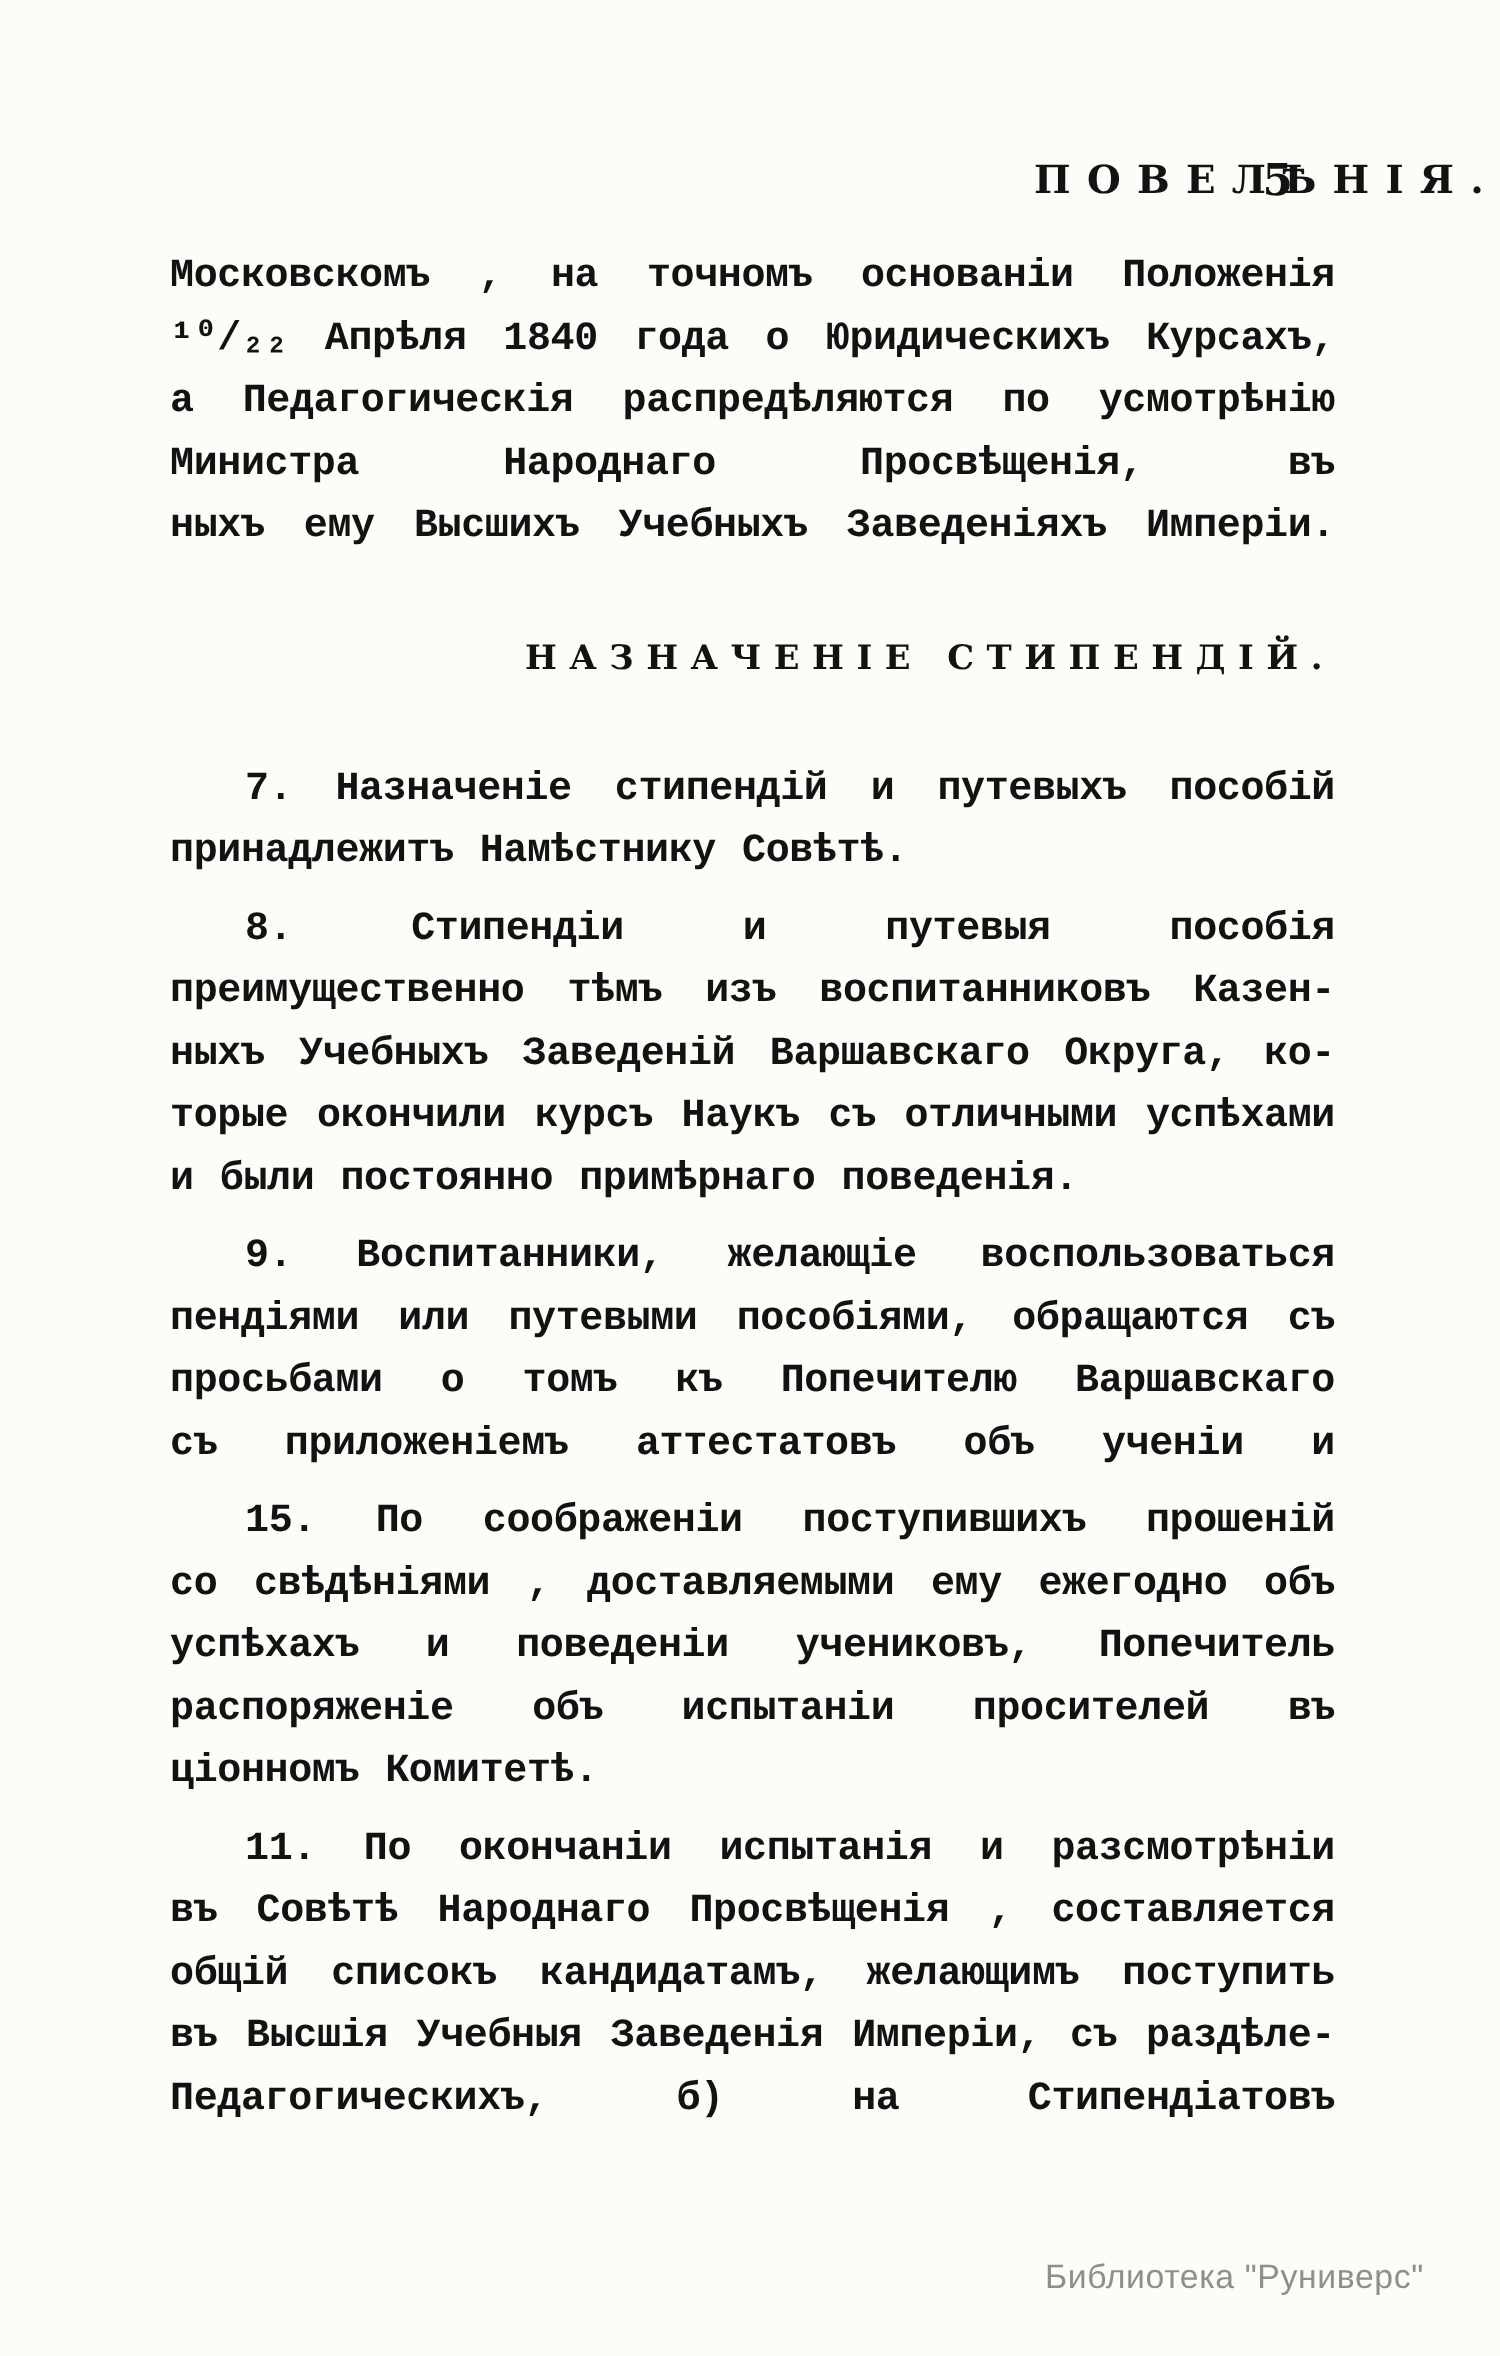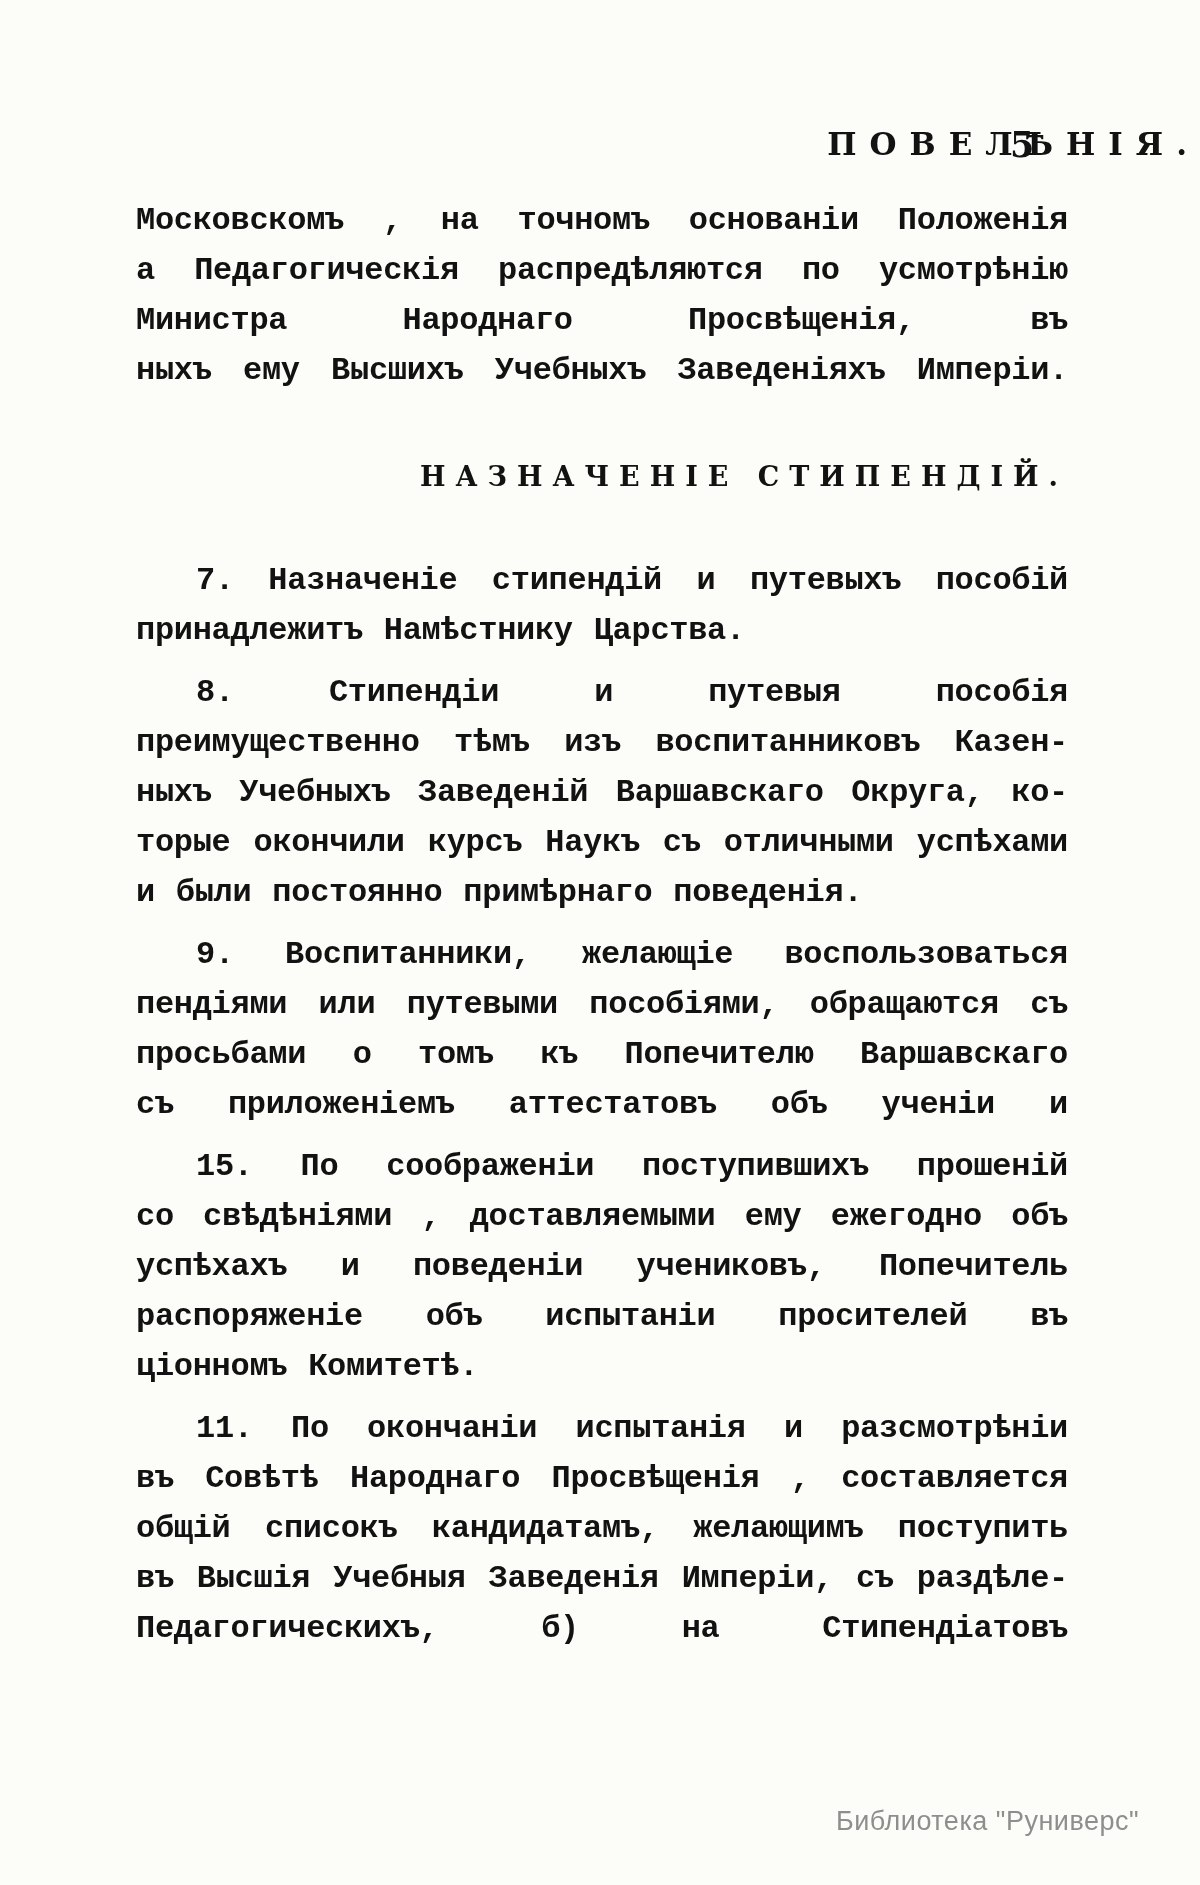--- a/index.html
+++ b/index.html
@@ -57,30 +57,31 @@
 <body>
 
 <div class="page">
   <div class="header-title">ПОВЕЛѢНІЯ.</div>
   <div class="page-number">5</div>
 
   <div class="text-block">
     <div id="para-top">
         <div class="paragraph">
           <div class="line">Московскомъ , на точномъ основаніи Положенія</div>
+          <div class="line">¹⁰/₂₂ Апрѣля 1840 года о Юридическихъ Курсахъ,</div>
           <div class="line">а Педагогическія распредѣляются по усмотрѣнію</div>
           <div class="line">Министра Народнаго Просвѣщенія, въ подвѣдомствен-</div>
           <div class="line">ныхъ ему Высшихъ Учебныхъ Заведеніяхъ Имперіи.</div>
         </div>
       </div>
     <h2 class="section-heading">НАЗНАЧЕНІЕ СТИПЕНДІЙ.</h2>
     <div id="para-rest">
         <div class="paragraph">
           <div class="line indented">7. Назначеніе стипендій и путевыхъ пособій</div>
-          <div class="line line-last">принадлежитъ Намѣстнику Царства.</div>
+          <div class="line line-last">принадлежитъ Намѣстнику Совѣтѣ.</div>
         </div>
         <div class="paragraph">
           <div class="line indented">8. Стипендіи и путевыя пособія предоставляются</div>
           <div class="line">преимущественно тѣмъ изъ воспитанниковъ Казен-</div>
           <div class="line">ныхъ Учебныхъ Заведеній Варшавскаго Округа, ко-</div>
           <div class="line">торые окончили курсъ Наукъ съ отличными успѣхами</div>
           <div class="line line-last">и были постоянно примѣрнаго поведенія.</div>
         </div>
         <div class="paragraph">
           <div class="line indented">9. Воспитанники, желающіе воспользоваться сти-</div>

